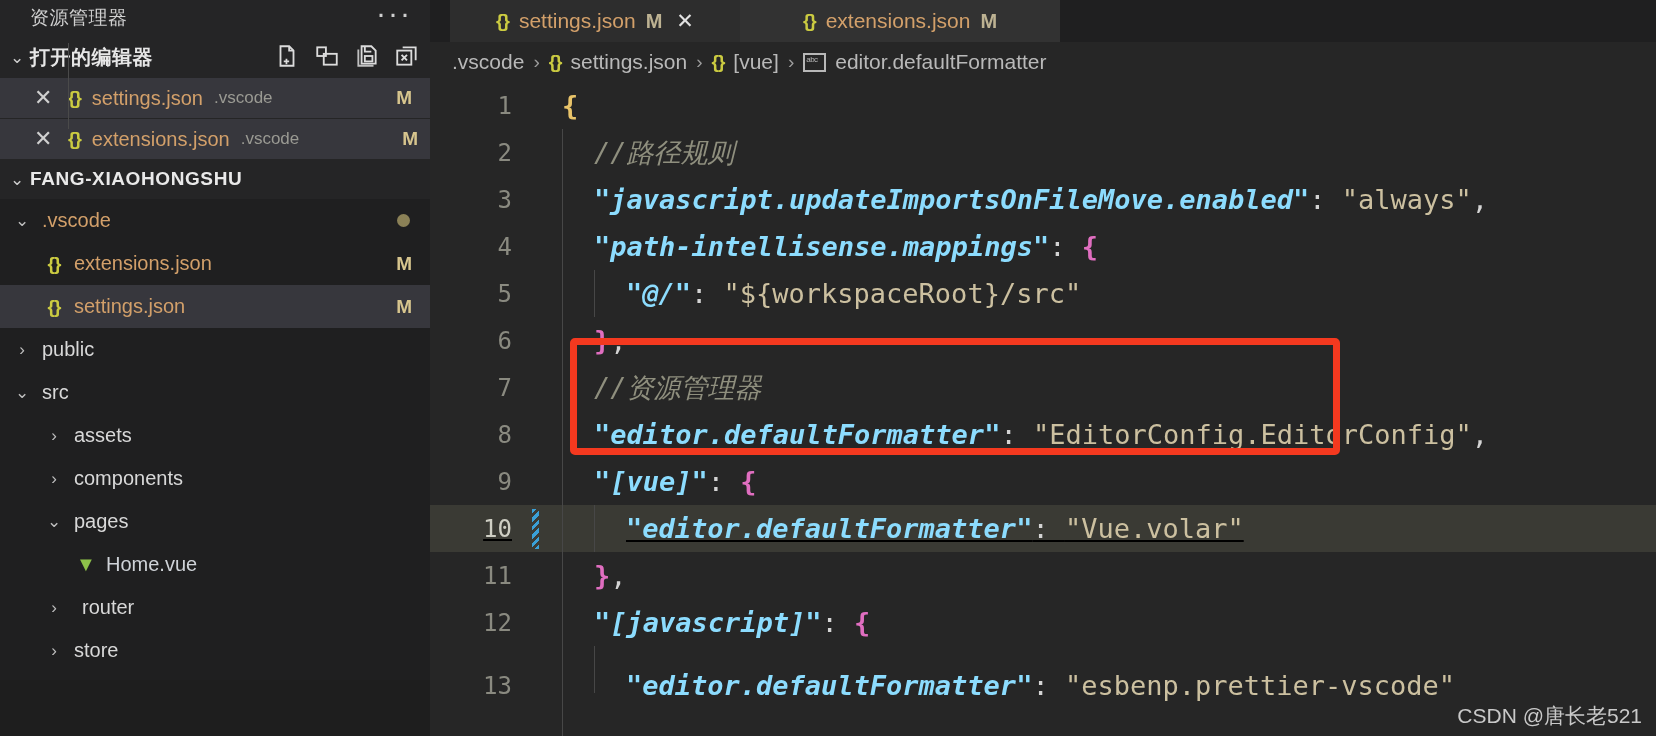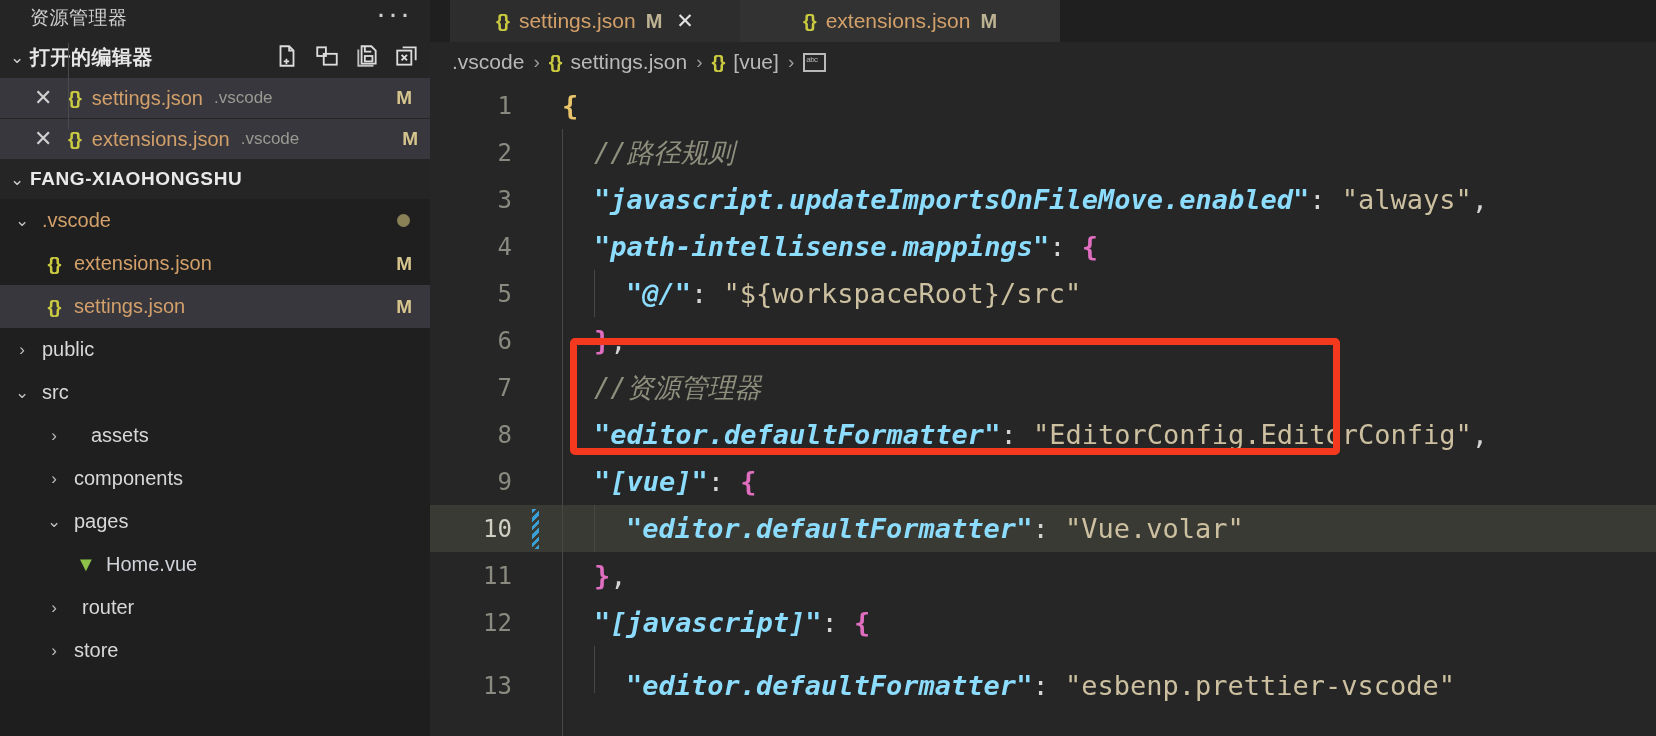--- a/index.html
+++ b/index.html
@@ -238,21 +238,21 @@
           <span class="tree-lbl folder" style="margin-left:8px">public</span>
         </div>
         <div class="tree-row">
           <span style="width:10px;flex:0 0 10px"></span>
           <span class="tree-chev">⌄</span>
           <span class="tree-lbl folder" style="margin-left:8px">src</span>
         </div>
         <div class="tree-row">
           <span style="width:42px;flex:0 0 42px"></span>
           <span class="tree-chev">›</span>
-          <span class="tree-lbl folder" style="margin-left:25px">assets</span>
+          <span class="tree-lbl folder" style="margin-left:8px">assets</span>
         </div>
         <div class="tree-row">
           <span style="width:42px;flex:0 0 42px"></span>
           <span class="tree-chev">›</span>
           <span class="tree-lbl folder" style="margin-left:8px">components</span>
         </div>
         <div class="tree-row">
           <span style="width:42px;flex:0 0 42px"></span>
           <span class="tree-chev">⌄</span>
           <span class="tree-lbl folder" style="margin-left:8px">pages</span>
@@ -300,20 +300,21 @@
     <div class="crumbs" id="crumbs">
         <span>.vscode</span>
         <span class="sep">›</span>
         <span class="ji">{}</span>
         <span>settings.json</span>
         <span class="sep">›</span>
         <span class="ji">{}</span>
         <span>[vue]</span>
         <span class="sep">›</span>
         <span class="sym"></span>
+        <span>editor.defaultFormatter</span>
       </div>
 
 
     <div class="code" id="code">
         <div class="cline" style="top: 0px;">
           <div class="gut">1</div>
           <div class="ctext" style="margin-left: 40px;"><span class="b2">{</span></div>
         </div>
         <div class="cline" style="top: 47px;">
           <div class="gut">2</div>
@@ -349,21 +350,21 @@
         <div class="cline" style="top: 329px;">
           <div class="gut">8</div>
           <div class="ctext" style="margin-left: 72px;"><span class="k">"editor.defaultFormatter"</span><span class="p">: </span><span class="v">"EditorConfig.EditorConfig"</span><span class="p">,</span></div>
         </div>
         <div class="indent" style="left: 132px; top: 329px;"></div>
         <div class="cline" style="top: 376px;">
           <div class="gut">9</div>
           <div class="ctext" style="margin-left: 72px;"><span class="k">"[vue]"</span><span class="p">: </span><span class="b">{</span></div>
         </div>
         <div class="indent" style="left: 132px; top: 376px;"></div>
-        <div class="cline active" style="top: 423px;">
+        <div class="cline active" style="top: 423px; text-decoration: underline;">
           <div class="gut">10</div>
           <div class="ctext" style="margin-left: 104px;"><span class="k">"editor.defaultFormatter"</span><span class="p">: </span><span class="v">"Vue.volar"</span></div>
         </div>
         <div class="indent" style="left: 132px; top: 423px;"></div>
         <div class="indent" style="left: 164px; top: 423px;"></div>
         <div class="cline" style="top: 470px;">
           <div class="gut">11</div>
           <div class="ctext" style="margin-left: 72px;"><span class="b">}</span><span class="p">,</span></div>
         </div>
         <div class="indent" style="left: 132px; top: 470px;"></div>
@@ -378,14 +379,15 @@
         </div>
         <div class="indent" style="left: 132px; top: 564px;"></div>
         <div class="indent" style="left: 164px; top: 564px;"></div>
         <div class="cline" style="top: 611px;"></div>
         <div class="indent" style="left: 132px; top: 611px;"></div>
         <div class="diffbar" style="top: 427px; background: repeating-linear-gradient(-45deg, rgb(58, 159, 214) 0px, rgb(58, 159, 214) 3px, transparent 3px, transparent 6px);"></div>
       </div>
 
     <div id="redbox" style="left: 140px; top: 338px; width: 770px; height: 117px; border-color: rgb(244, 57, 31);"></div>
 
+    <div id="watermark">CSDN @唐长老521</div>
   </div>
 </div>
 
 </body></html>

